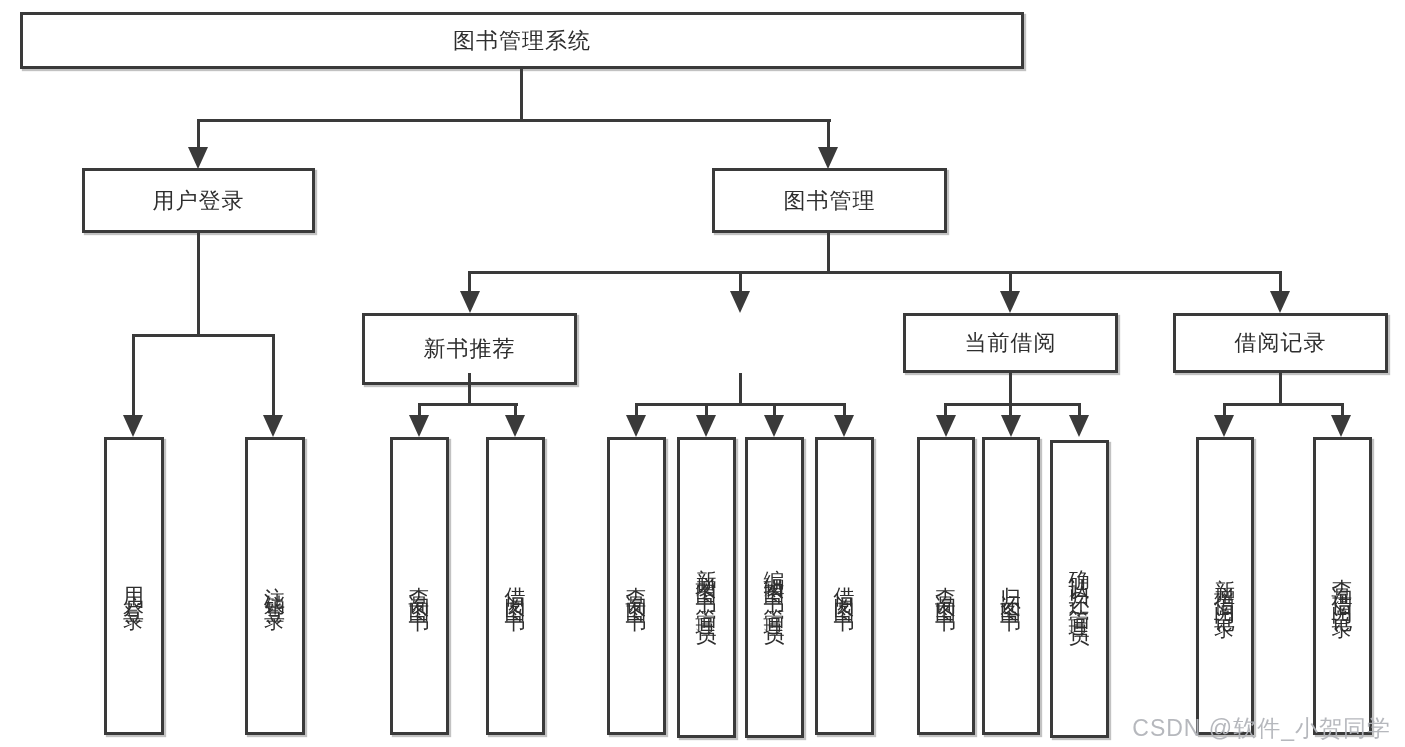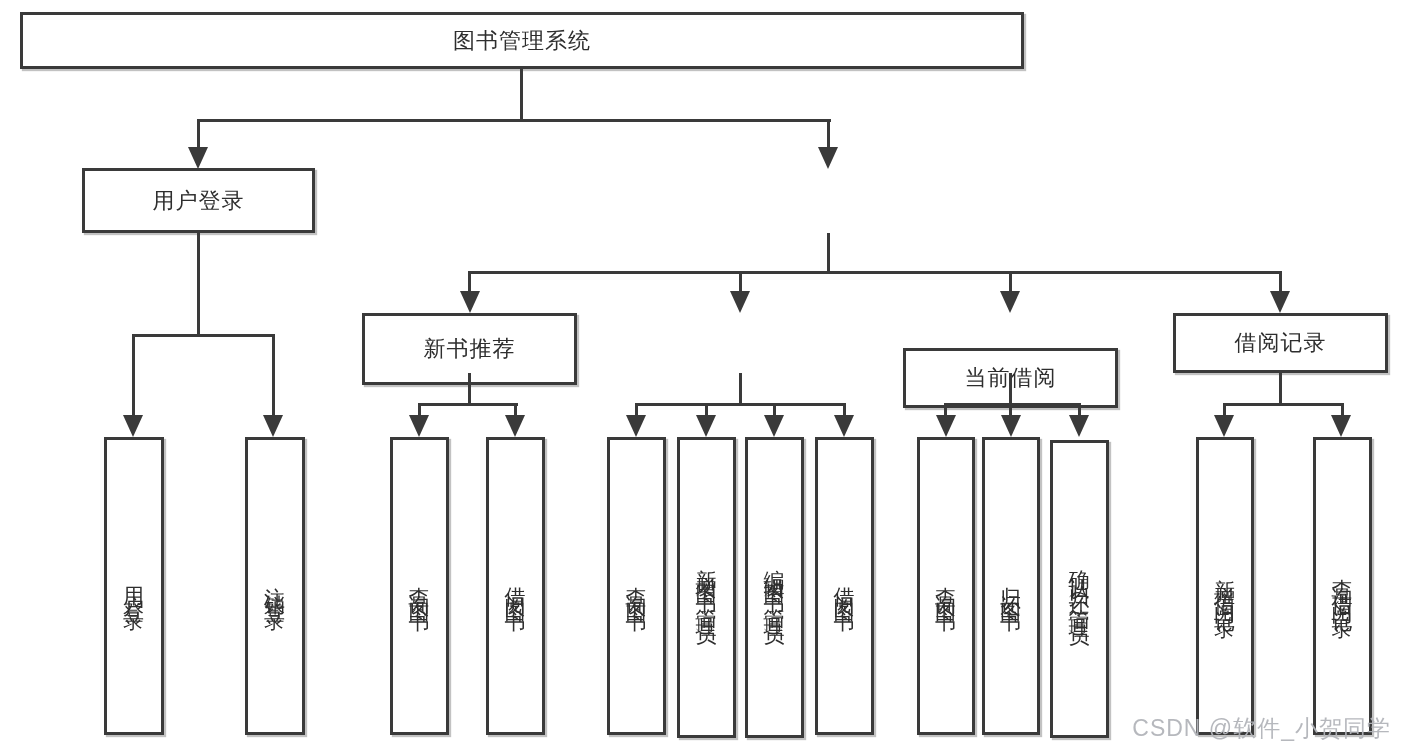--- a/index.html
+++ b/index.html
@@ -75,20 +75,23 @@
   <div class="vl" style="left:520px; top:69px; height:52px;"></div>
   <div class="hl" style="left:197px; top:119px; width:634px;"></div>
   <div class="vl" style="left:197px; top:119px; height:30px;"></div>
   <div class="vl" style="left:827px; top:119px; height:30px;"></div>
   <div class="arrow" style="left:188px; top:147px;"></div>
   <div class="arrow" style="left:818px; top:147px;"></div>
 
   <div class="node hnode" style="left:82px; top:168px; width:233px; height:65px;">
     <span>用户登录</span>
   </div>
+  <div class="node hnode" style="left:712px; top:168px; width:235px; height:65px;">
+    <span>图书管理</span>
+  </div>
 
   <div class="vl" style="left:197px; top:233px; height:103px;"></div>
   <div class="hl" style="left:132px; top:334px; width:143px;"></div>
   <div class="vl" style="left:132px; top:334px; height:83px;"></div>
   <div class="vl" style="left:272px; top:334px; height:83px;"></div>
   <div class="arrow" style="left:123px; top:415px;"></div>
   <div class="arrow" style="left:263px; top:415px;"></div>
 
   <div class="vl" style="left:827px; top:233px; height:41px;"></div>
   <div class="hl" style="left:468px; top:271px; width:814px;"></div>
@@ -97,21 +100,21 @@
   <div class="vl" style="left:1009px; top:271px; height:23px;"></div>
   <div class="vl" style="left:1279px; top:271px; height:23px;"></div>
   <div class="arrow" style="left:460px; top:291px;"></div>
   <div class="arrow" style="left:730px; top:291px;"></div>
   <div class="arrow" style="left:1000px; top:291px;"></div>
   <div class="arrow" style="left:1270px; top:291px;"></div>
 
   <div class="node hnode" style="left:362px; top:313px; width:215px; height:72px;">
     <span>新书推荐</span>
   </div>
-  <div class="node hnode" style="left:903px; top:313px; width:215px; height:60px;margin-top:35px;">
+  <div class="node hnode" style="left:903px; top:313px; width:215px; height:60px;">
     <span>当前借阅</span>
   </div>
   <div class="node hnode" style="left:1173px; top:313px; width:215px; height:60px;">
     <span>借阅记录</span>
   </div>
 
   <div class="vl" style="left:468px; top:373px; height:33px;"></div>
   <div class="hl" style="left:418px; top:403px; width:100px;"></div>
   <div class="vl" style="left:418px; top:403px; height:14px;"></div>
   <div class="vl" style="left:514px; top:403px; height:14px;"></div>

